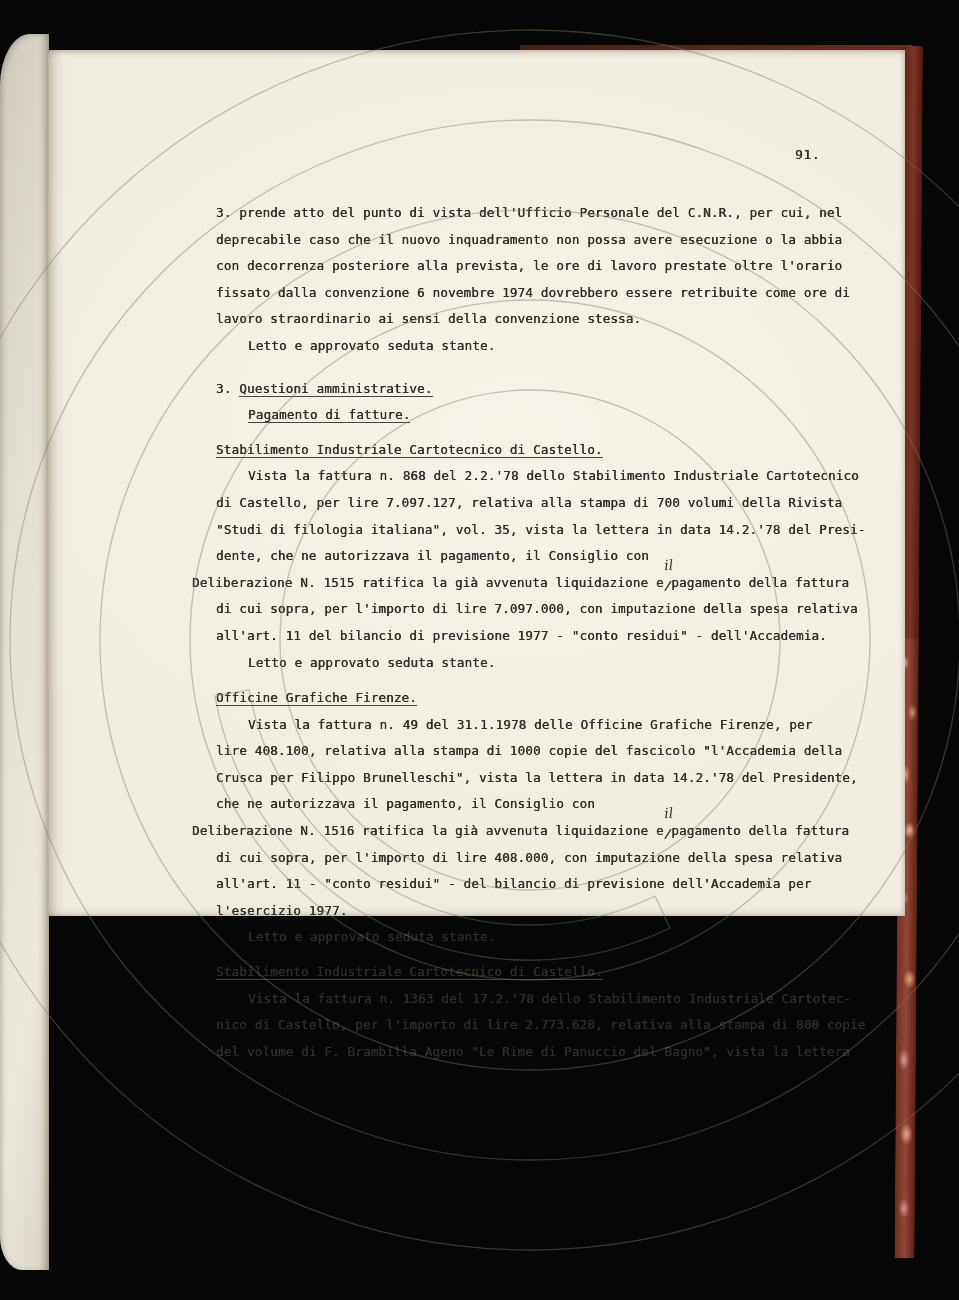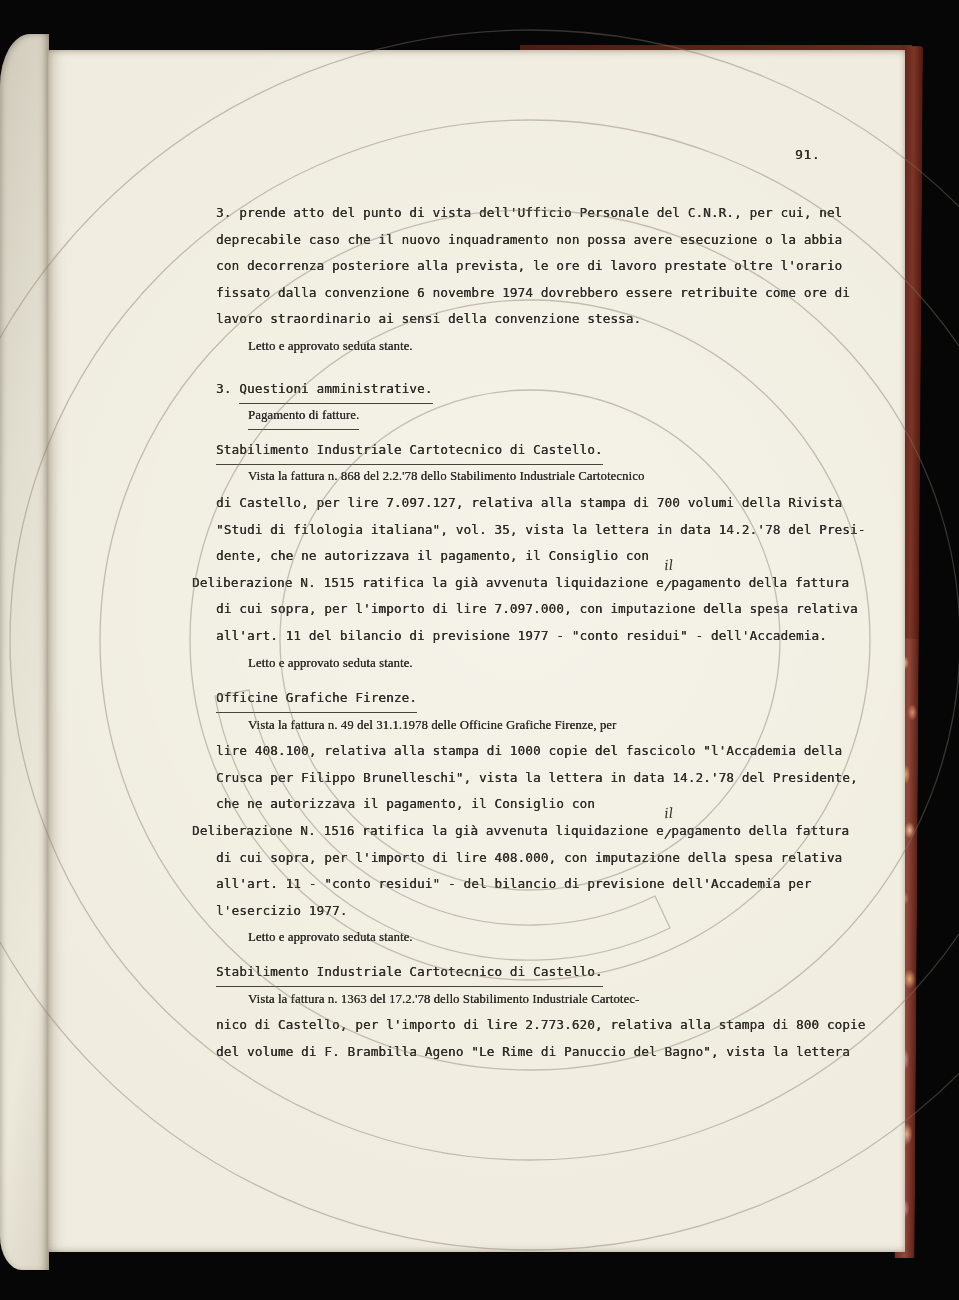--- a/index.html
+++ b/index.html
@@ -47,21 +47,21 @@
       radial-gradient(8px 12px at 60% 31%, #e8b88a 0%, rgba(232,184,138,0) 70%),
       radial-gradient(7px 10px at 35% 42%, #d6855f 0%, rgba(214,133,95,0) 70%),
       radial-gradient(9px 14px at 65% 55%, #e2a470 0%, rgba(226,164,112,0) 70%),
       radial-gradient(8px 16px at 40% 68%, #d89a90 0%, rgba(216,154,144,0) 70%),
       radial-gradient(9px 16px at 55% 80%, #e3a988 0%, rgba(227,169,136,0) 70%),
       radial-gradient(8px 14px at 45% 92%, #d9928a 0%, rgba(217,146,138,0) 70%),
       linear-gradient(to right,#6e2e22,#91473a 50%,#5a2016);
   }
   
   .page{
-    position:absolute;left:48px;top:50px;width:857px;height:1202px;
+    position:absolute;left:48px;top:50px;width:857px;height:866px;
     background:
       radial-gradient(120% 90% at 55% 45%, rgba(255,255,252,0.35) 0%, rgba(255,255,252,0) 60%),
       var(--page-bg);
     box-shadow:inset 10px 0 16px -9px rgba(96,84,60,0.55),
                inset -3px 0 6px -3px rgba(120,104,76,0.35),
                inset 0 4px 7px -4px rgba(110,96,70,0.45),
                inset 0 -4px 7px -4px rgba(110,96,70,0.35);
   }
   .page-number{
     position:absolute;left:747px;top:97px;
@@ -69,25 +69,25 @@
     text-shadow:0.3px 0 0 currentColor;
   }
   .text-block{
     position:absolute;left:168px;top:150px;width:700px;
     font-size:12.6px;line-height:26.6px;color:var(--ink);
     letter-spacing:0.15px;
     text-shadow:0.3px 0 0 currentColor;
     white-space:pre;
   }
   .line{height:26.6px;}
-  .line.indent{padding-left:32px;font-family:Liberation Serif, serif;}
+  .line.indent{padding-left:32px;}
   .line.outdent{margin-left:-24px;}
   .line .u{
     border-bottom:1.4px solid #46443d;
-    padding-bottom:7px;
+    padding-bottom:0;
   }
   .caret{
     position:relative;display:inline-block;width:7.6px;
     transform:translateY(3px) rotate(6deg);
     color:#3a372f;
   }
   .ins{
     position:absolute;left:-2px;top:-21px;
     font-family:"DejaVu Serif","Liberation Serif",serif;
     font-style:italic;font-size:14px;letter-spacing:0;

